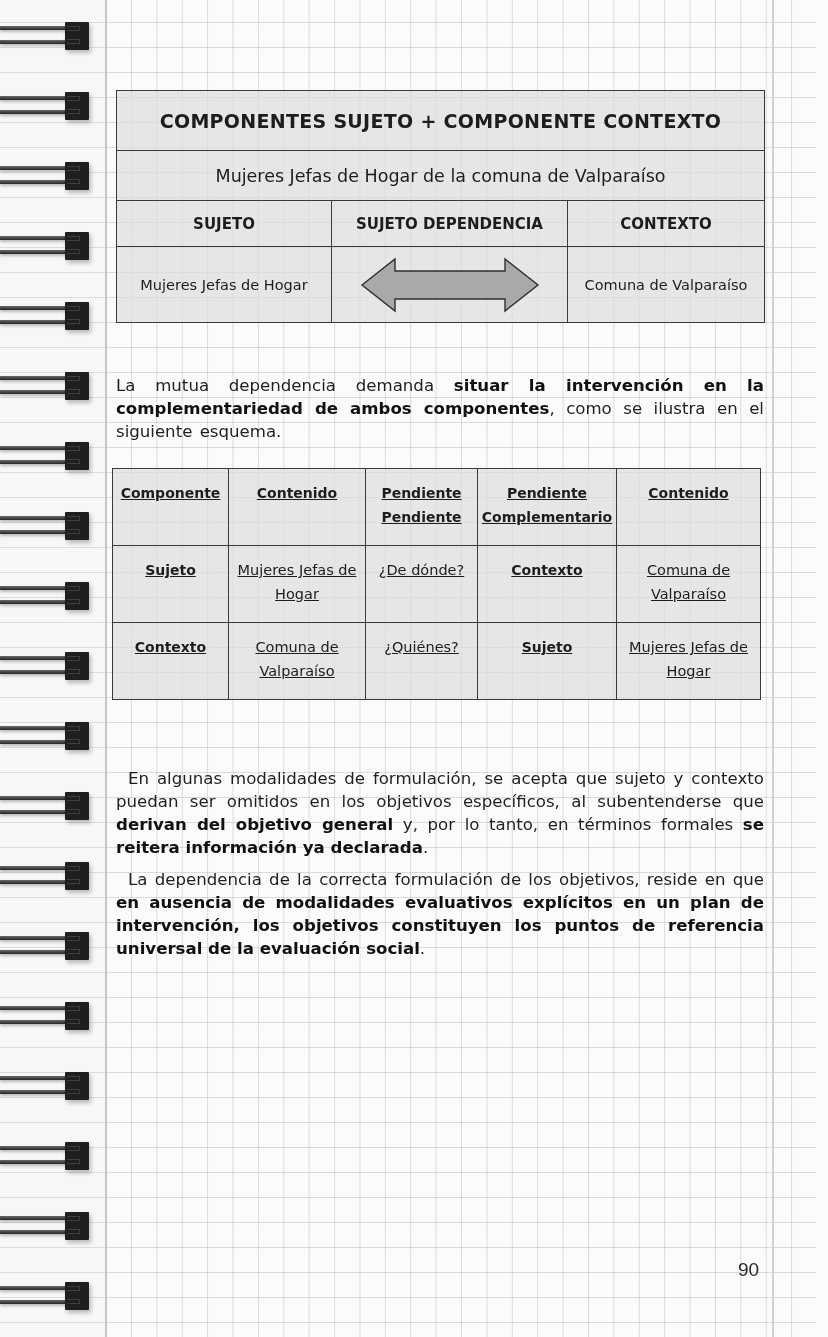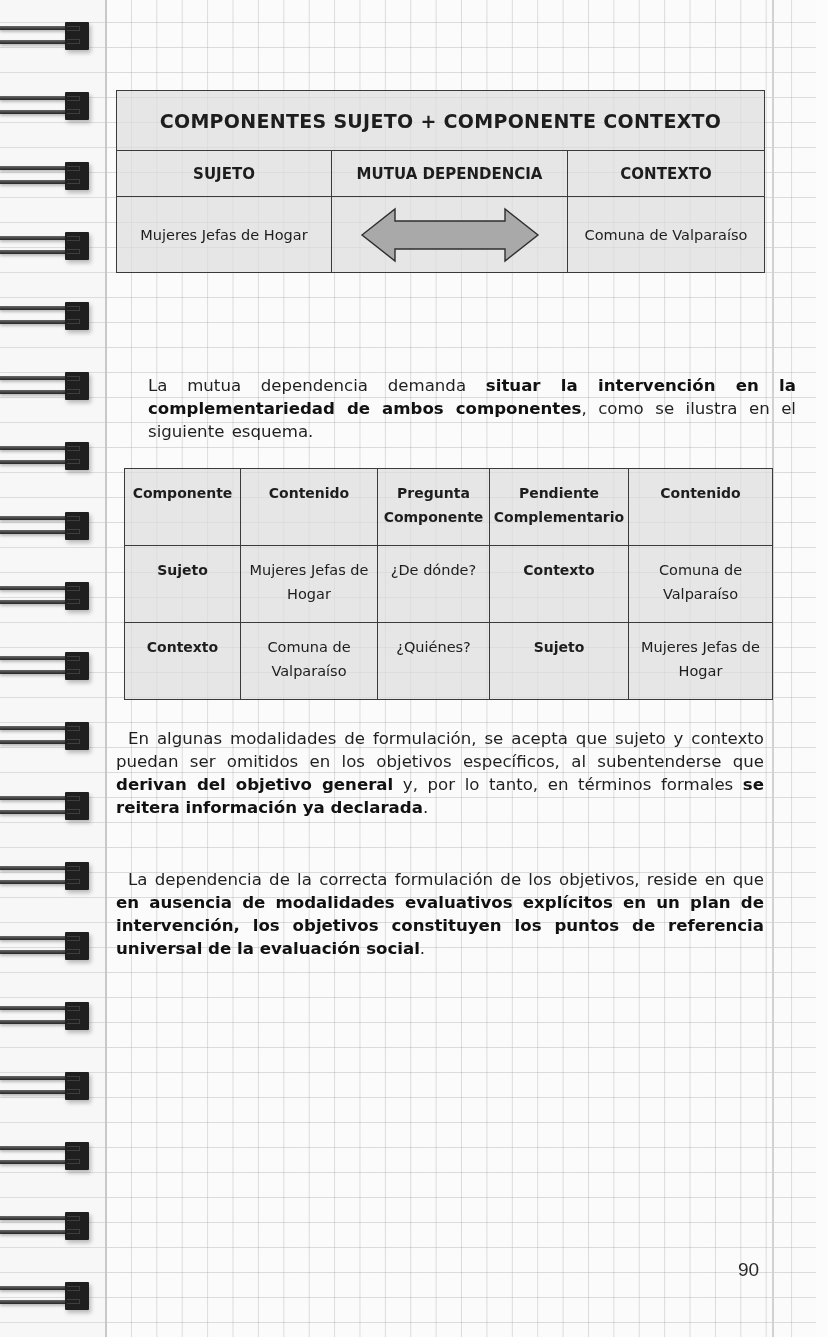--- a/index.html
+++ b/index.html
@@ -114,22 +114,23 @@
       font-weight: bold;
     }
     #t1 .body-cell {
       height: 73px;
       font-size: 14.5px;
     }
     .arrow-cell { position: relative; padding: 0; }
     .arrow-cell svg { display: block; margin: 0 auto; }
 
     #t2 {
-      left: 124px; top: 468px;
+      left: 112px; top: 468px;
       width: 648px;
+      text-decoration: underline;
     }
     #t2 td {
       font-size: 14.5px;
       line-height: 24px;
       vertical-align: top;
       padding-top: 12px;
     }
     #t2 .hrow td { height: 63px; padding-top: 12px; }
     #t2 .brow td { height: 63px; }
     #t2 .bold { font-weight: bold; font-size: 14px; }
@@ -138,22 +139,22 @@
     .para {
       position: absolute;
       left: 116px;
       width: 648px;
       font-size: 16.6px;
       line-height: 23px;
       text-align: justify;
       color: #1f1f1f;
     }
     .para b { font-weight: bold; color: #111; }
-    #p1 { top: 357px; word-spacing: 2px; margin-left: 32px; }
-    #p2 { top: 710px; text-indent: 12px; }
+    #p1 { top: 357px; word-spacing: 2px; }
+    #p2 { top: 750px; text-indent: 12px; }
     #p3 { top: 851px; text-indent: 12px; }
 
     .page-number {
       position: absolute;
       left: 738px; top: 1259px;
       font-family: "Liberation Sans", sans-serif;
       font-size: 19px;
       color: #2a2a2a;
     }
   </style>
@@ -265,22 +266,25 @@
     <colgroup>
       <col style="width:215px">
       <col style="width:236px">
       <col style="width:197px">
     </colgroup>
     <tbody>
         <tr>
       <td colspan="3" class="title-cell">COMPONENTES SUJETO + COMPONENTE CONTEXTO</td>
     </tr>
     <tr>
+      <td colspan="3" class="subtitle-cell">Mujeres Jefas de Hogar de la comuna de Valparaíso</td>
+    </tr>
+    <tr>
       <td class="head-cell">SUJETO</td>
-      <td class="head-cell">MUTUA DEPENDENCIA</td>
+      <td class="head-cell">SUJETO DEPENDENCIA</td>
       <td class="head-cell">CONTEXTO</td>
     </tr>
     <tr>
       <td class="body-cell">Mujeres Jefas de Hogar</td>
       <td class="body-cell arrow-cell">
         <svg width="180" height="56" viewBox="0 0 180 56">
           <polygon points="2,28 35,2 35,14 145,14 145,2 178,28 145,54 145,42 35,42 35,54" fill="#a9a9a9" stroke="#2e2e2e" stroke-width="1.4" stroke-linejoin="miter"></polygon>
         </svg>
       </td>
       <td class="body-cell">Comuna de Valparaíso</td>
@@ -295,21 +299,21 @@
       <col style="width:116px">
       <col style="width:137px">
       <col style="width:112px">
       <col style="width:139px">
       <col style="width:144px">
     </colgroup>
     <tbody>
         <tr class="hrow">
       <td class="bold">Componente</td>
       <td class="bold">Contenido</td>
-      <td class="bold">Pregunta Componente</td>
+      <td class="bold">Pendiente Pendiente</td>
       <td class="bold">Pendiente Complementario</td>
       <td class="bold">Contenido</td>
     </tr>
     <tr class="brow">
       <td class="bold">Sujeto</td>
       <td>Mujeres Jefas de Hogar</td>
       <td>¿De dónde?</td>
       <td class="bold">Contexto</td>
       <td>Comuna de Valparaíso</td>
     </tr>

